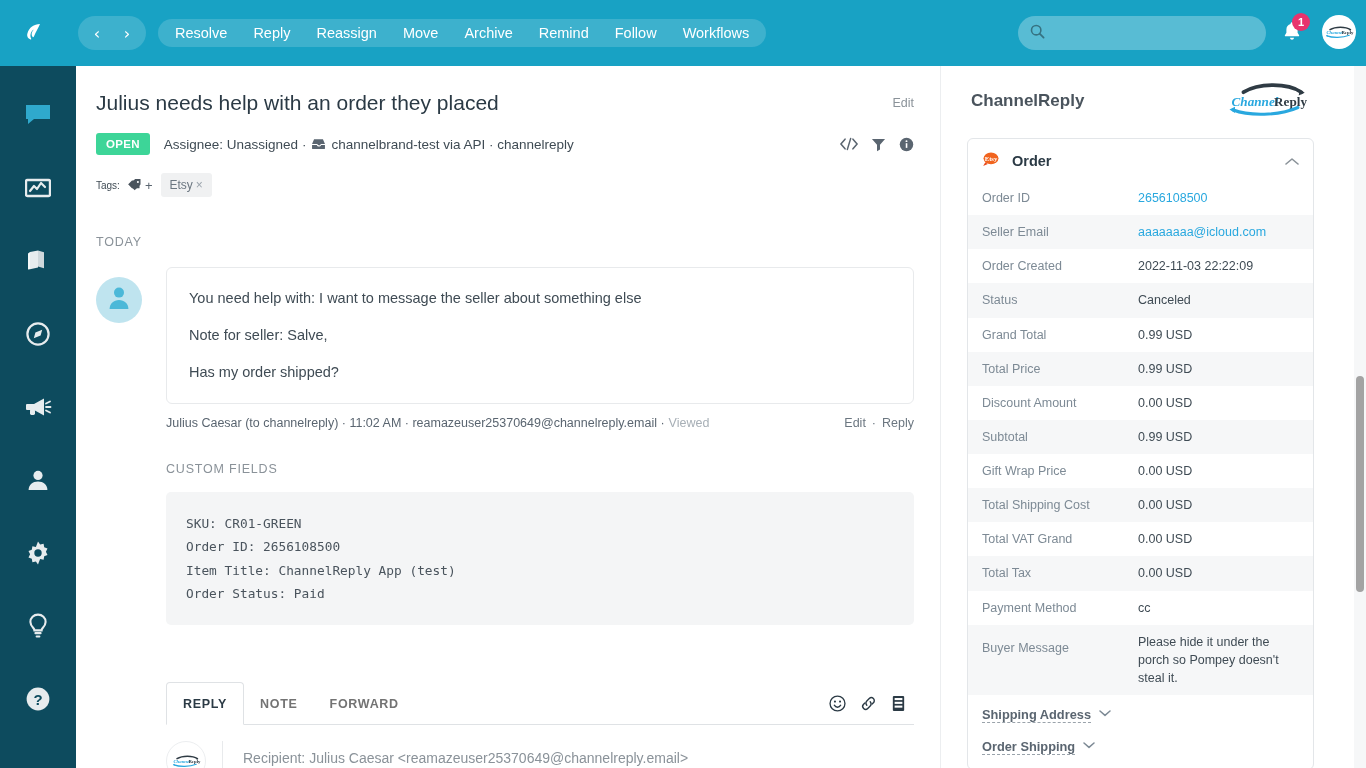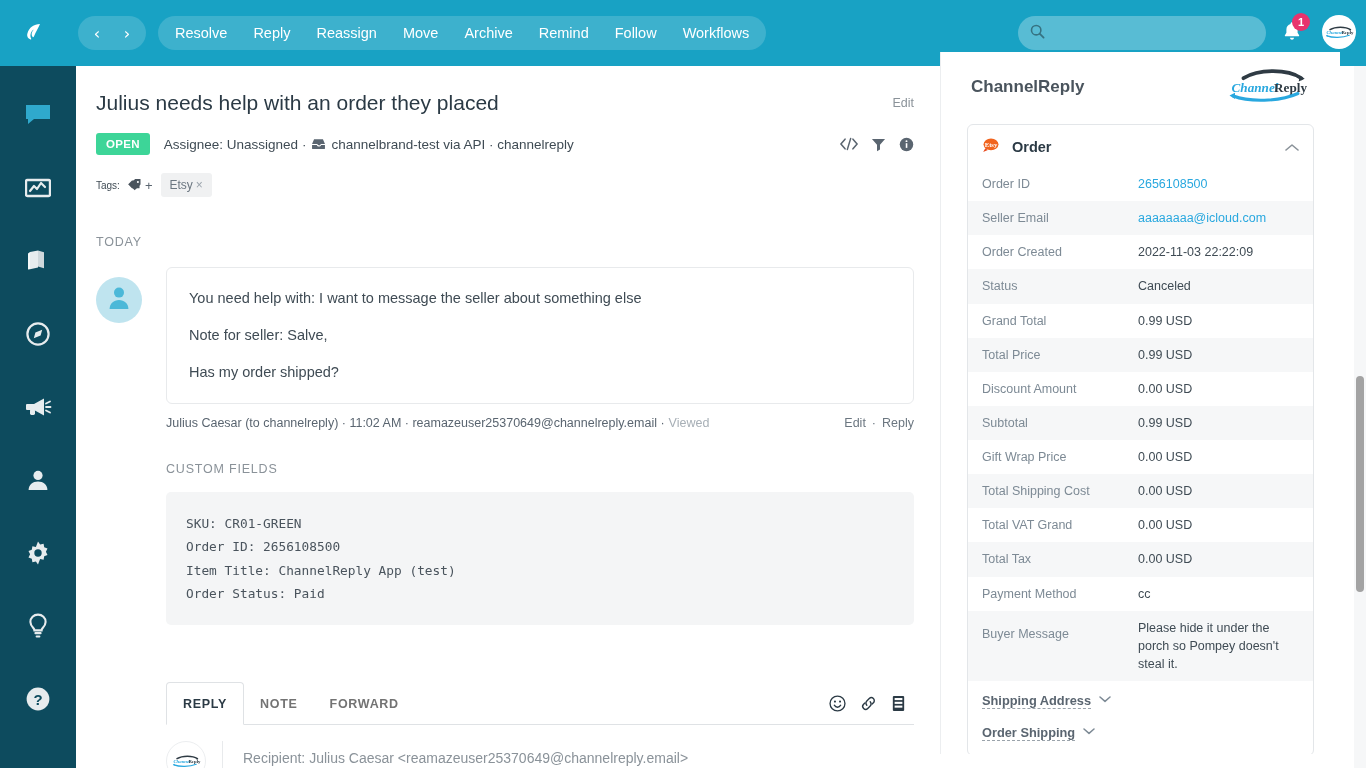--- a/index.html
+++ b/index.html
@@ -31,21 +31,21 @@
   .navarrow {
     width: 30px; height: 30px; border-radius: 50%;
     display: flex; align-items: center; justify-content: center;
     color: #fff; font-size: 16px; cursor: pointer;
     font-family: "DejaVu Sans", sans-serif;
   }
 
   .navgroup {
     display: flex; align-items: center; margin-left: 12px;
     background: rgba(255,255,255,0.16);
-    border-radius: 18px; height: 34px; padding: 0 4px;
+    border-radius: 18px; height: 28px; padding: 0 4px;
   }
   .navbtn {
     height: 28px; padding: 0 13px;
     display: flex; align-items: center;
     color: #ffffff; font-size: 14.5px; border-radius: 14px;
     cursor: pointer; white-space: nowrap;
   }
 
   .search-wrap {
     position: absolute; left: 1018px; top: 16px;
@@ -191,21 +191,21 @@
     flex: 0 0 40px;
   }
   .comp-field {
     flex: 1; margin-left: 16px; padding-left: 20px;
     border-left: 1px solid #e8eaec;
     font-size: 14px; color: #8a9299; padding-top: 9px;
   }
 
   
   .rpanel {
-    position: absolute; top: 52px; left: 940px;
+    position: absolute; top: 66px; left: 940px;
     width: 400px; height: 702px; background: #fff;
     border-left: 1px solid #eceef0;
     overflow: hidden;
   }
   .rp-head {
     display: flex; align-items: center; justify-content: space-between;
     padding: 16px 28px 10px 30px;
   }
   .rp-title { font-size: 17px; font-weight: bold; color: #4a545d; }
 

